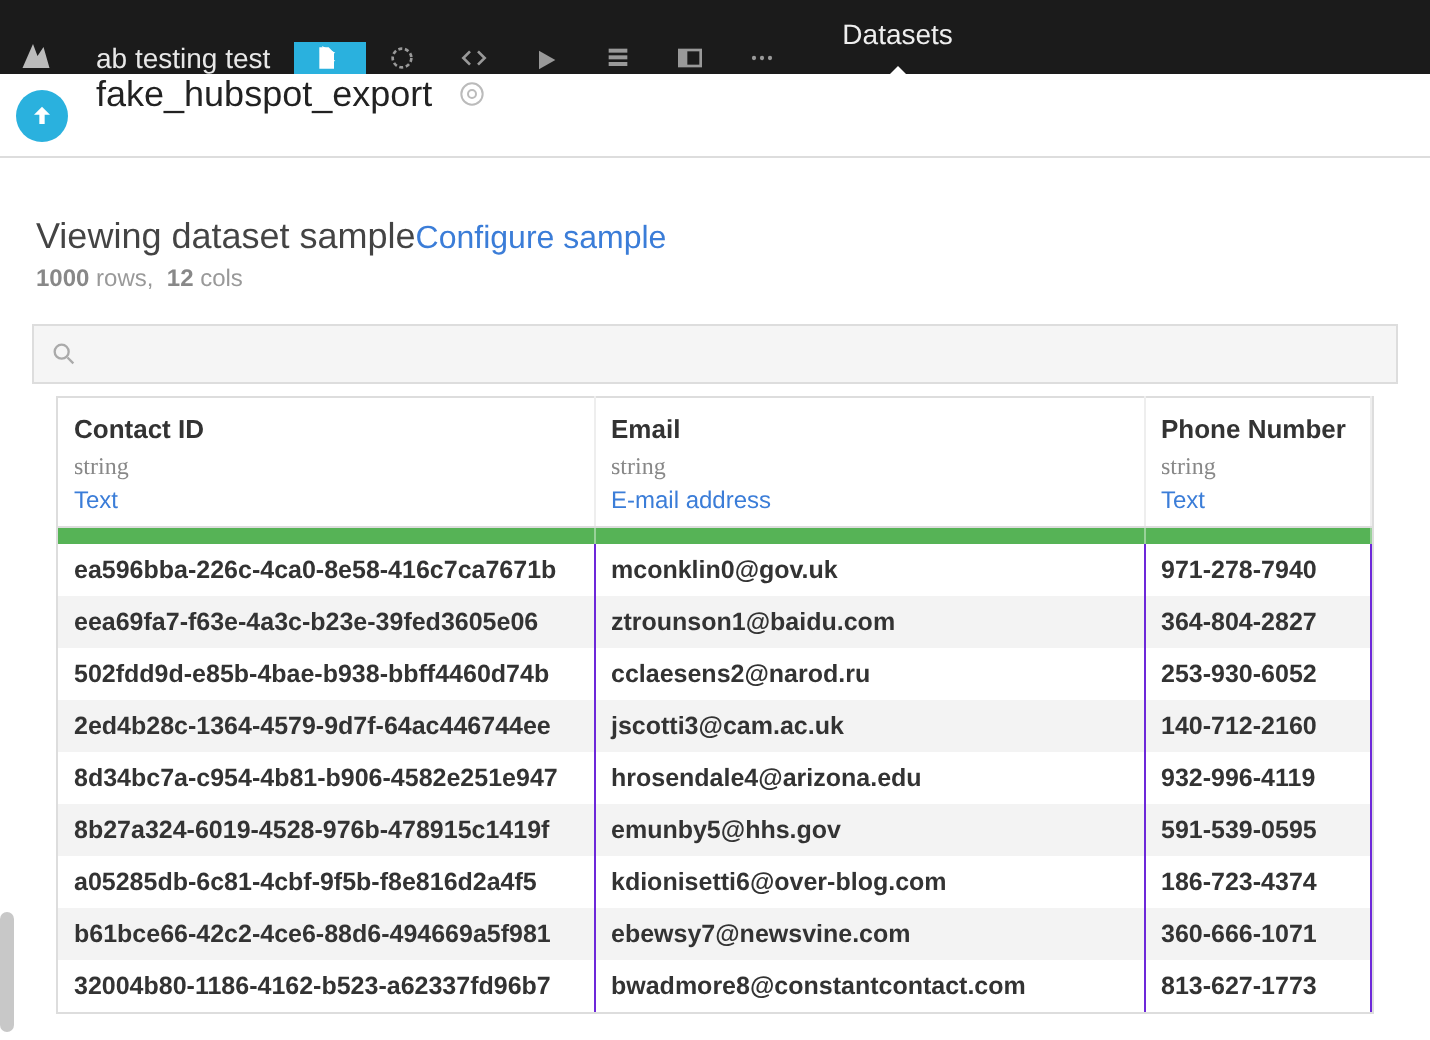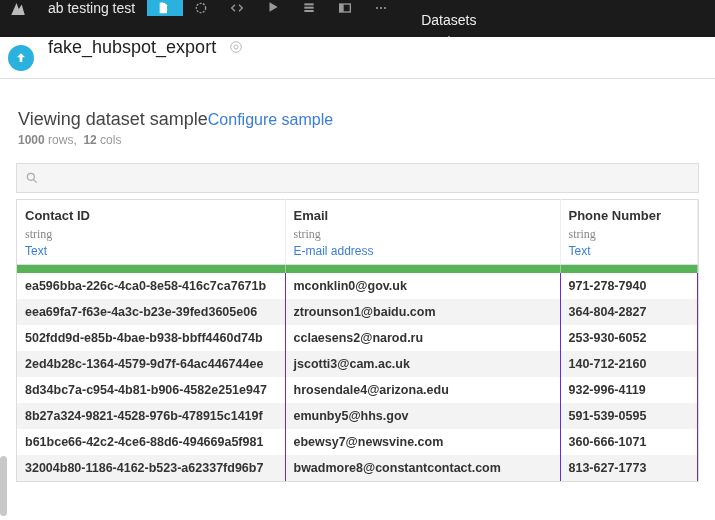--- a/index.html
+++ b/index.html
@@ -9,21 +9,21 @@
     color: #333;
     background: #fff;
     width: 715px;
     height: 520px;
     overflow: hidden;
   }
   .topbar {
     background: #1b1b1b;
     height: 37px;
     display: flex;
-    align-items: flex-start;
+    align-items: flex-end;
     color: #fff;
   }
   .topbar .logo {
     width: 36px;
     display: flex;
     align-items: center;
     justify-content: center;
   }
   .topbar .project-name {
     display: flex;
@@ -127,21 +127,21 @@
     margin: 8px 16px 6px 16px;
     height: 30px;
     border: 1px solid #ddd;
     background: #f5f5f5;
     display: flex;
     align-items: center;
     padding: 0 8px;
     color: #aaa;
   }
   .table-wrap {
-    margin: 0 16px;
+    margin: 0 28px;
     border: 1px solid #ddd;
     border-top: none;
     position: relative;
   }
   table {
     width: 100%;
     border-collapse: collapse;
     table-layout: fixed;
   }
   col.c1 { width: 268px; }
@@ -350,23 +350,28 @@
           <td>2ed4b28c-1364-4579-9d7f-64ac446744ee</td>
           <td>jscotti3@cam.ac.uk</td>
           <td>140-712-2160</td>
         </tr>
         <tr class="data">
           <td>8d34bc7a-c954-4b81-b906-4582e251e947</td>
           <td>hrosendale4@arizona.edu</td>
           <td>932-996-4119</td>
         </tr>
         <tr class="data">
-          <td>8b27a324-9821-4528-976b-478915c1419f</td>
+          <td>8b27a324-6019-4528-976b-478915c1419f</td>
           <td>emunby5@hhs.gov</td>
           <td>591-539-0595</td>
+        </tr>
+        <tr class="data">
+          <td>a05285db-6c81-4cbf-9f5b-f8e816d2a4f5</td>
+          <td>kdionisetti6@over-blog.com</td>
+          <td>186-723-4374</td>
         </tr>
         <tr class="data">
           <td>b61bce66-42c2-4ce6-88d6-494669a5f981</td>
           <td>ebewsy7@newsvine.com</td>
           <td>360-666-1071</td>
         </tr>
         <tr class="data">
           <td>32004b80-1186-4162-b523-a62337fd96b7</td>
           <td>bwadmore8@constantcontact.com</td>
           <td>813-627-1773</td>

